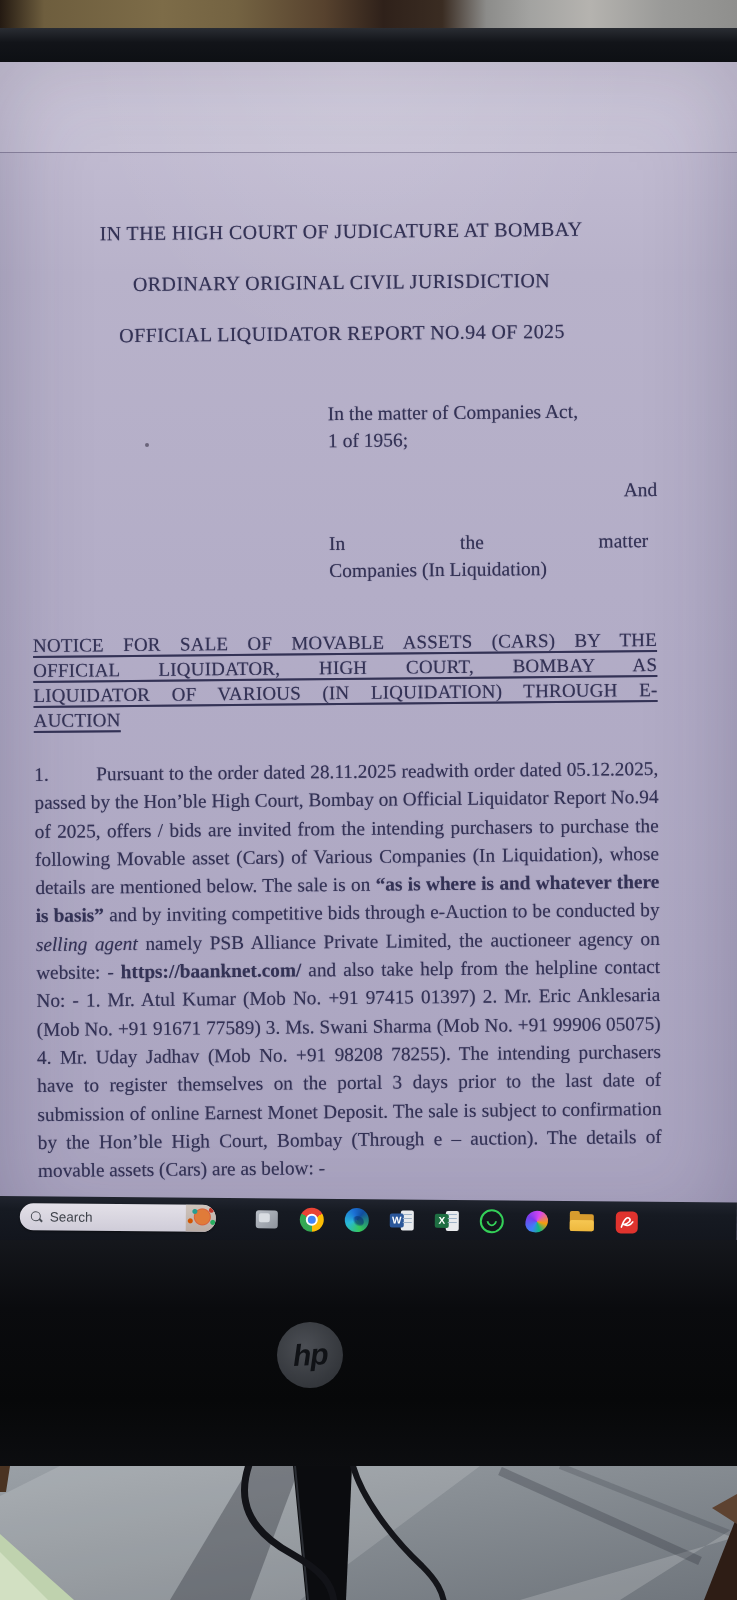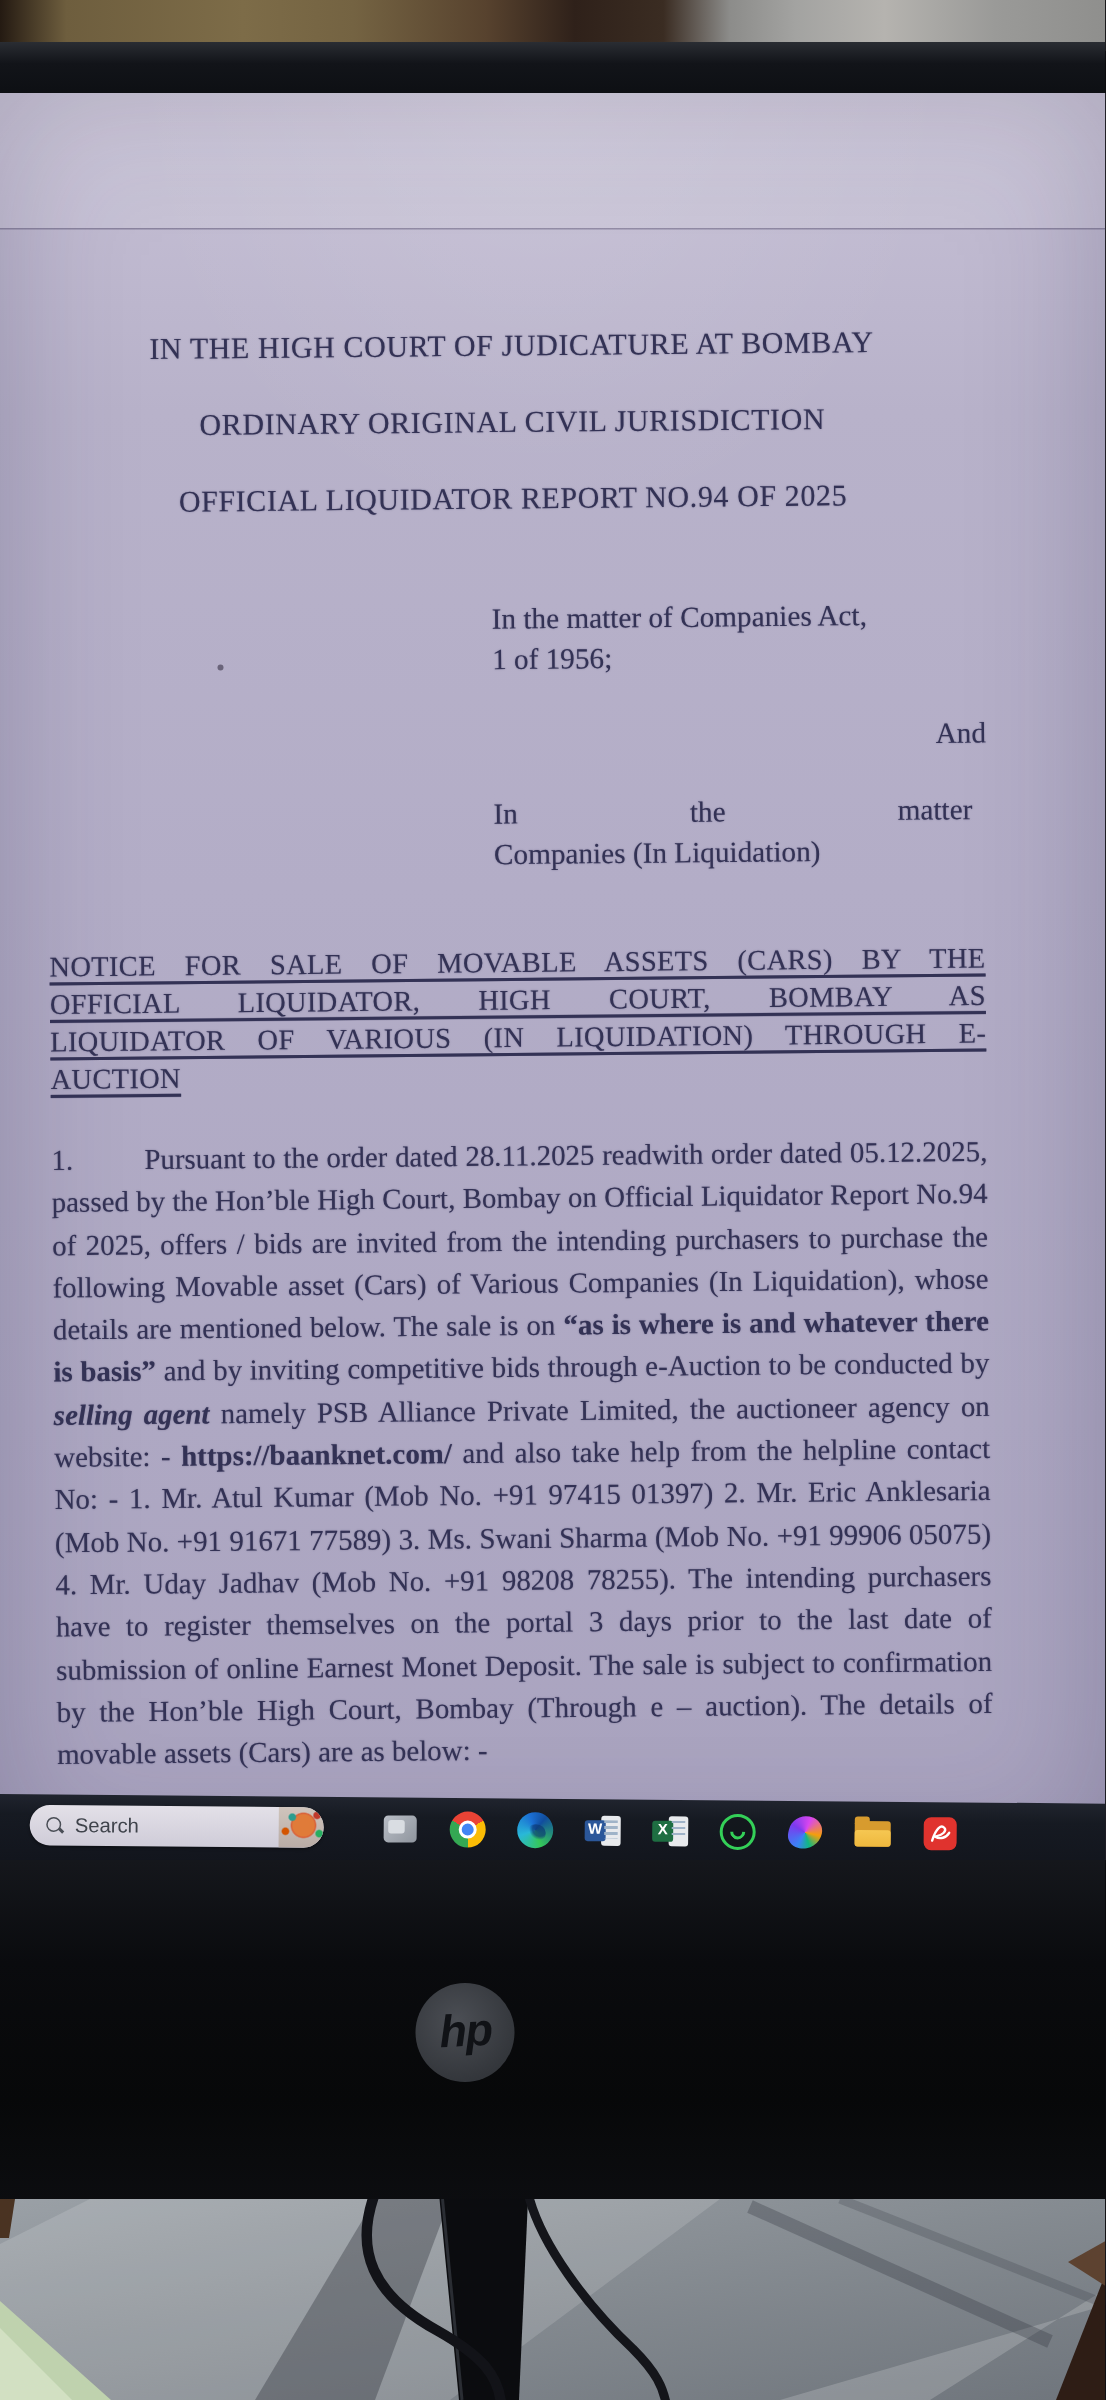--- a/index.html
+++ b/index.html
@@ -33,21 +33,21 @@
   .title-block{top:94px;text-align:center;letter-spacing:.4px;}
   .title-line{font-size:20px;line-height:26px;margin-bottom:25px;white-space:nowrap;}
   .matter-block{top:276px;left:297px;width:330px;font-size:19.5px;line-height:27px;}
   .matter-and{text-align:center;margin:25px 0 24px 0;}
   .just-last{text-align:justify;text-align-last:justify;}
   .notice-block{top:506px;font-size:19px;line-height:25px;letter-spacing:.2px;}
   .notice-line{text-decoration:underline;text-decoration-thickness:1.5px;text-underline-offset:4px;}
   .para-block{top:634px;font-size:19.3px;line-height:28.3px;text-align:justify;}
   .para-num{display:inline-block;width:62px;}
   .b{font-weight:700;}
-  .bi{font-weight:700;font-style:italic;}
+  .bi{font-weight:400;font-style:italic;}
 
   
   .taskbar{left:0;top:1196px;width:737px;height:44px;
     background:linear-gradient(180deg,#20242e,#161a22 30%,#12151d);
     transform:rotate(0.5deg);transform-origin:0 0;}
   .search-pill{position:absolute;left:20px;top:7px;width:196px;height:27px;border-radius:14px;
     background:linear-gradient(180deg,#e3e0e8,#cfccd8);display:flex;align-items:center;
     box-shadow:0 1px 2px rgba(0,0,0,.4);overflow:hidden;}
   .mag{position:relative;width:11px;height:11px;margin-left:11px;flex:0 0 auto;}
   .mag::before{content:"";position:absolute;left:0;top:0;width:8px;height:8px;border:1.8px solid #4a4e56;border-radius:50%;}

